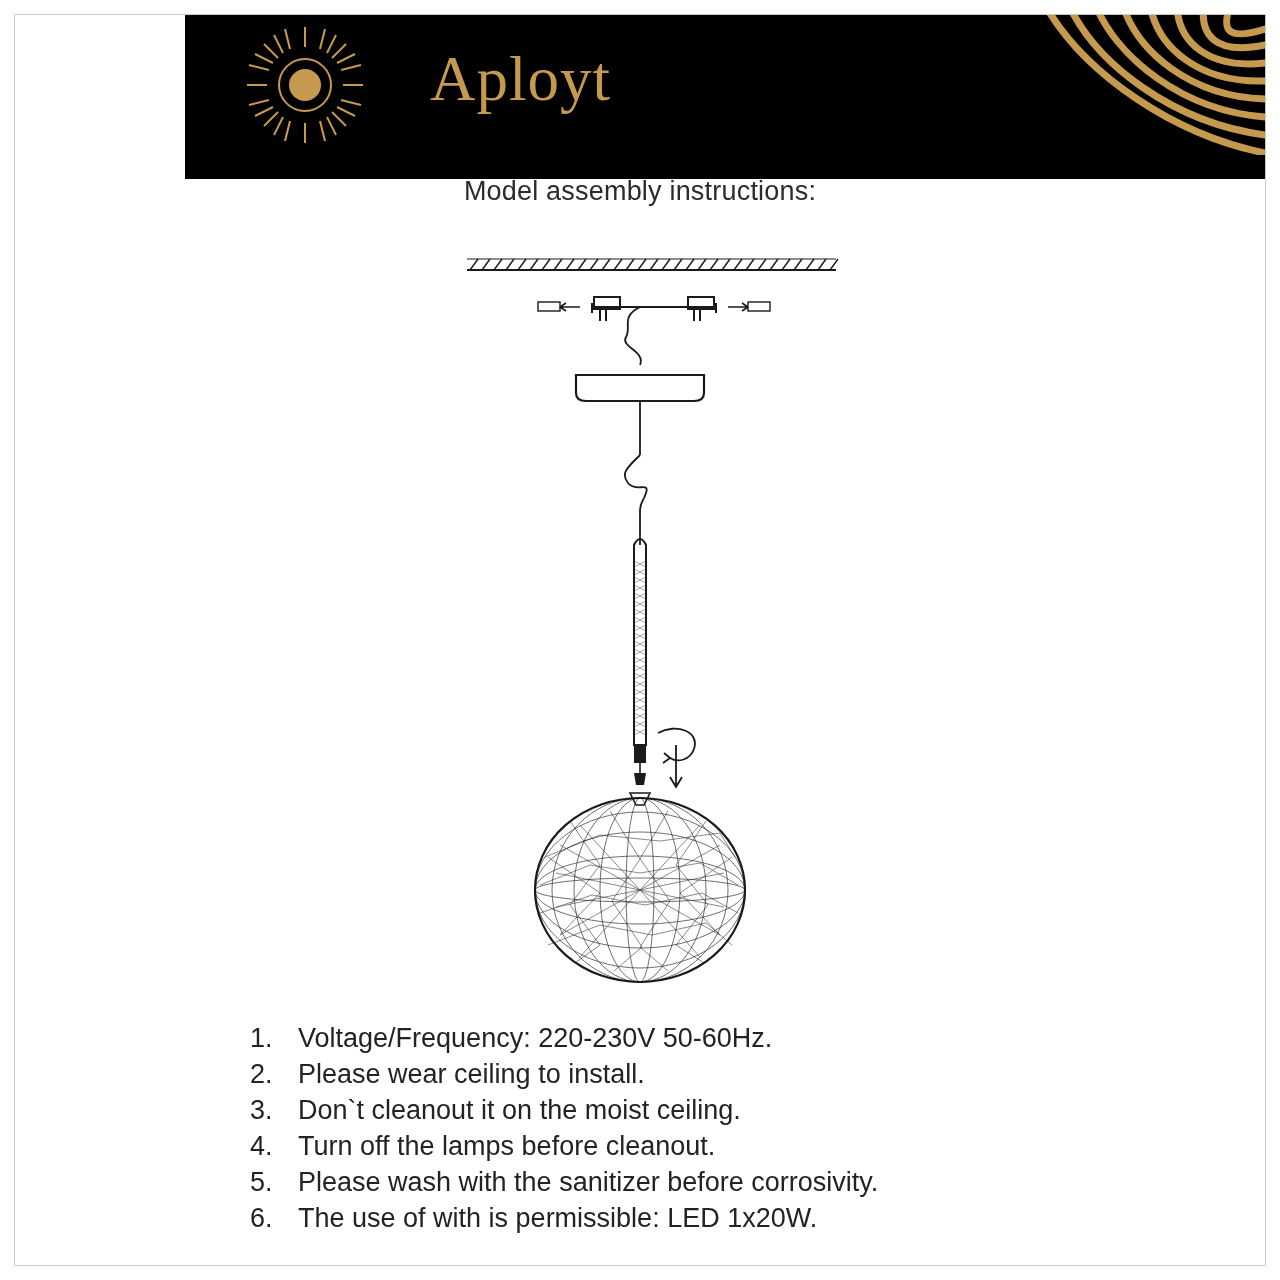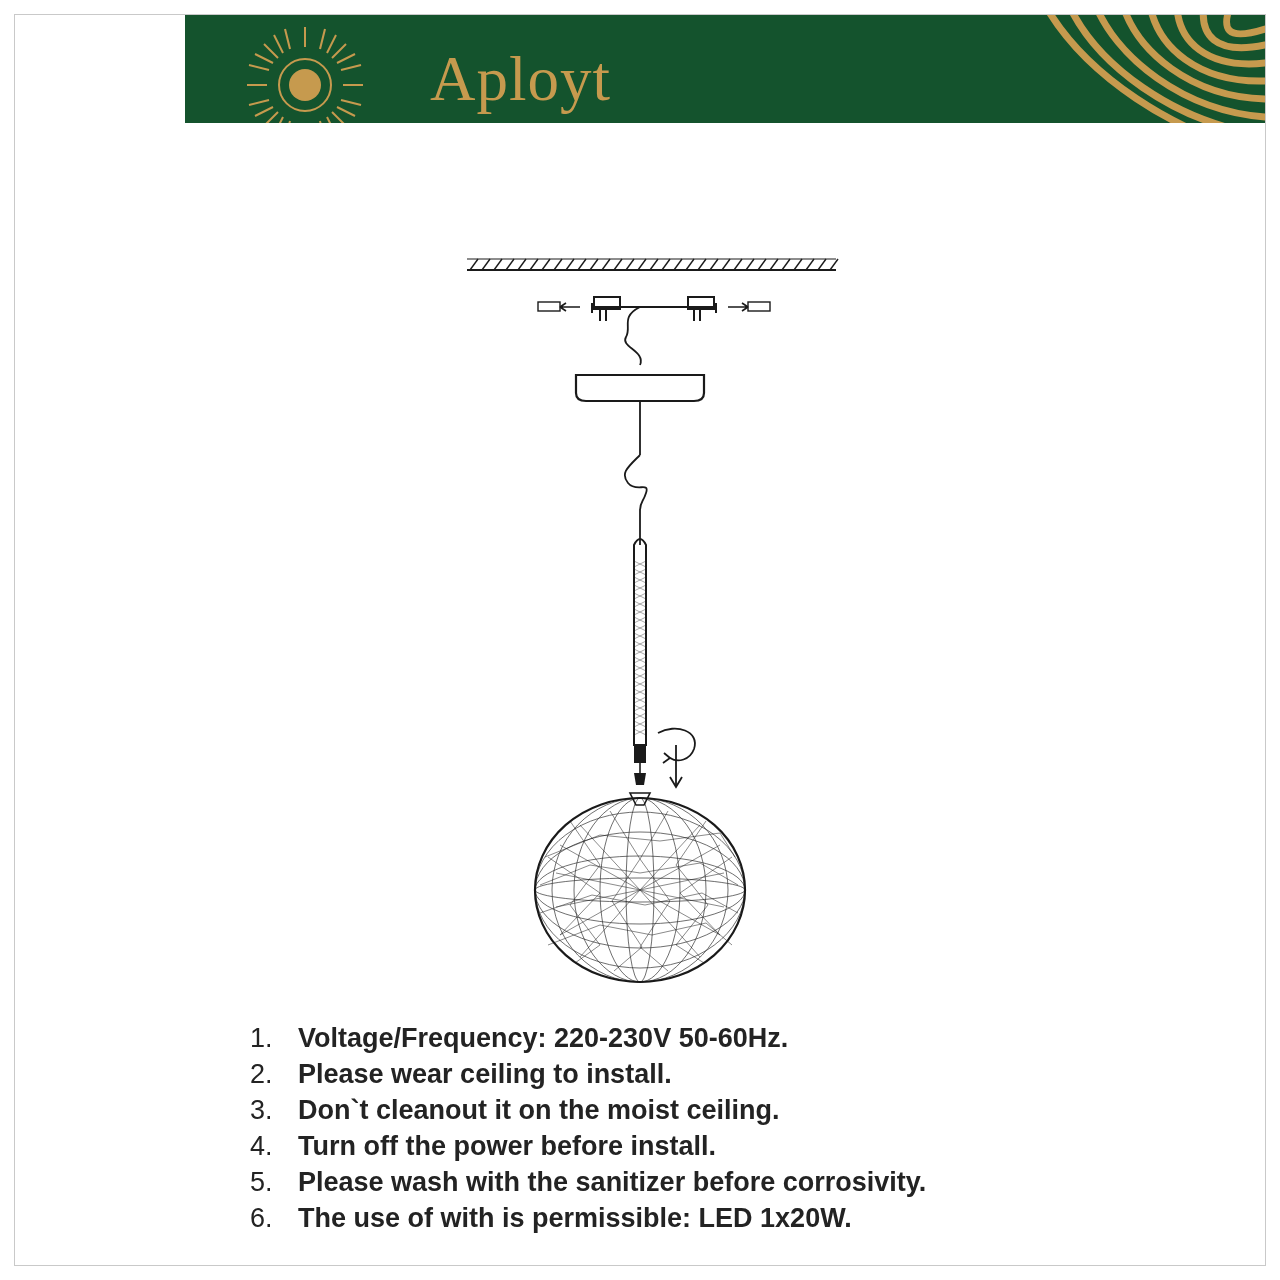--- a/index.html
+++ b/index.html
@@ -28,22 +28,22 @@
     box-sizing: border-box;
     pointer-events: none;
   }
 
   
   .banner {
     position: absolute;
     left: 185px;
     top: 15px;
     width: 1080px;
-    height: 108px;
-    background: #14532d;
+    height: 164px;
+    background: #000000;
     overflow: hidden;
   }
   .banner-rays {
     position: absolute;
     right: 0;
     top: 0;
     width: 520px;
     height: 140px;
   }
   .banner-sun {
@@ -101,21 +101,20 @@
     line-height: 36px;
     color: #232323;
   }
   .instr-num {
     width: 48px;
     flex: 0 0 48px;
     text-align: left;
   }
   .instr-text {
     flex: 1 1 auto;
-    font-weight: bold;
   }
 </style>
 </head>
 <body>
 
 <div class="page">
   <div class="page-border"></div>
 
   <div class="banner">
 
@@ -162,20 +161,21 @@
         </g>
         <circle cx="60" cy="60" r="26" fill="none"></circle>
         <circle cx="60" cy="60" r="16" fill="#c69a4e" stroke="none"></circle>
       </g>
     </svg>
 
     <div class="brand">Aployt</div>
   </div>
 
   <div class="title-block">
+    <div class="title-line">Model assembly instructions:</div>
   </div>
 
   <svg class="diagram" viewBox="0 0 1280 760">
     <g stroke="#1a1a1a" fill="none" stroke-width="2">
 
       <g>
         <line x1="467" y1="25" x2="836" y2="25" stroke-width="2.2"></line>
         <line x1="467" y1="14" x2="836" y2="14" stroke-width="1"></line>
         <g stroke-width="1.4">
           <line x1="470" y1="25" x2="478" y2="14"></line>
@@ -367,21 +367,21 @@
     <div class="instr-row">
       <span class="instr-num">2.</span>
       <span class="instr-text">Please wear ceiling to install.</span>
     </div>
     <div class="instr-row">
       <span class="instr-num">3.</span>
       <span class="instr-text">Don`t cleanout it on the moist ceiling.</span>
     </div>
     <div class="instr-row">
       <span class="instr-num">4.</span>
-      <span class="instr-text">Turn off the power before install.</span>
+      <span class="instr-text">Turn off the lamps before cleanout.</span>
     </div>
     <div class="instr-row">
       <span class="instr-num">5.</span>
       <span class="instr-text">Please wash with the sanitizer before corrosivity.</span>
     </div>
     <div class="instr-row">
       <span class="instr-num">6.</span>
       <span class="instr-text">The use of with is permissible: LED 1x20W.</span>
     </div>
   </div>

